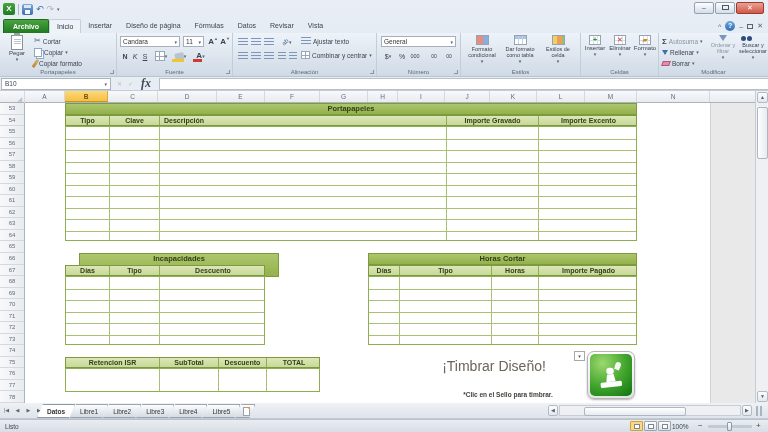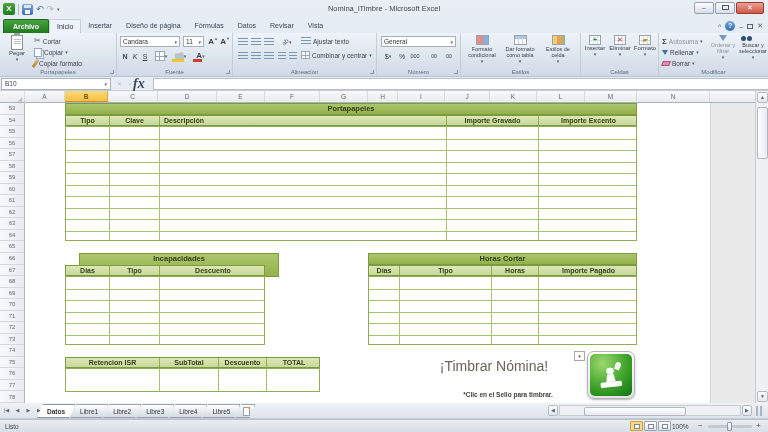--- a/index.html
+++ b/index.html
@@ -83,21 +83,21 @@
   .ieras{width:8px;height:5px;background:#e48ba8;border:1px solid #b2587e;transform:skewX(-20deg)}
   .ifunnel{width:0;height:0;border-left:4px solid transparent;border-right:4px solid transparent;border-top:6px solid #7b96b8;margin:0 auto}
   .ibino{width:5px;height:5px;border-radius:50%;background:#2f4d7c;box-shadow:6px 0 0 #2f4d7c;margin:1px auto 0 2px}
   .two{line-height:6px;margin-top:1px}
 
   
   .fbar{position:absolute;left:0;top:77px;width:768px;height:14px;background:#e8edf3;border-bottom:1px solid #c3ccd8;display:flex;align-items:center}
   .namebox{width:110px;height:12px;margin-left:1px;background:#fff;border:1px solid #aab3c0;font-size:6.5px;
            display:flex;align-items:center;justify-content:space-between;padding:0 3px}
   .fb-sym{font-size:6px;color:#b3bcc7;margin-left:6px}
-  .fb-fx{font-family:"Liberation Serif","DejaVu Serif",serif;font-style:italic;font-weight:bold;font-size:14px;color:#3c4a5a;}
+  .fb-fx{font-family:"Liberation Serif","DejaVu Serif",serif;font-style:italic;font-weight:bold;font-size:12px;color:#3c4a5a;margin-left:8px}
   .fb-input{flex:1;height:12px;background:#fff;border:1px solid #b6bfca;border-right:none;margin-left:8px}
 
   
   .colhead{position:absolute;left:0;top:91px;width:755px;height:12px;background:linear-gradient(#f8f9fb,#e8ebef);border-bottom:1px solid #aab3bf}
   .corner{position:absolute;left:0;top:0;width:25px;height:12px;border-right:1px solid #d5d9df}
   .corner span{position:absolute;right:2px;bottom:1px;font-size:6px;color:#b9c1ca;line-height:6px}
   .col{position:absolute;top:0;height:11px;border-right:1px solid #d5d9df;font-size:6.5px;color:#5e6c7d;text-align:center;line-height:11px}
   .col.sel{background:linear-gradient(#fdd976,#f6bf47);color:#6b5312;font-weight:bold;border-right-color:#d8a93c;border-bottom:1px solid #c9931f}
   .sheet{position:absolute;left:0;top:103px;width:755px;height:300px;background:#fff;overflow:hidden}
   .rownums{position:absolute;left:0;top:0;width:25px;height:300px;background:linear-gradient(90deg,#f8f9fb,#e8ebef);border-right:1px solid #aab3bf}
@@ -171,21 +171,20 @@
 
   <div class="titlebar">
     <div class="qat">
       <span class="xlogo">X</span>
       <span class="qsep"></span>
       <span class="isave"></span>
       <span class="qbtn">↶</span>
       <span class="qbtn dis">↷</span>
       <span class="qdd">▾</span>
     </div>
-    <div class="title">Nomina_iTimbre - Microsoft Excel</div>
     <div class="winbtns">
       <div class="wbtn">–</div>
       <div class="wbtn"><span class="maxg"></span></div>
       <div class="wbtn close">✕</div>
     </div>
   </div>
 
   <div class="tabrow">
     <div class="ftab">Archivo</div>
     <div id="rtabs" style="display:flex">
@@ -515,21 +514,21 @@
           <div class="thc" style="left: 93px; width: 59px;">SubTotal</div>
           <div class="thc" style="left: 152px; width: 48px;">Descuento</div>
           <div class="thc" style="left: 200px; width: 55px;">TOTAL</div>
         </div>
         <div class="tb" style="left: 65px; top: 265.44px; width: 255px; height: 23.08px;">
           <div class="vl" style="left: 93px;"></div>
           <div class="vl" style="left: 152px;"></div>
           <div class="vl" style="left: 200px;"></div>
         </div>
       </div>
-    <div class="tmb-text">¡Timbrar Nómina!</div>
+    <div class="tmb-text">¡Timbrar Diseño!</div>
     <div class="tmb-note">*Clic en el Sello para timbrar.</div>
     <div class="tmb-dd"><span>▾</span></div>
     <div class="tmb-btn">
       <div class="tmb-green">
         <svg viewBox="0 0 24 24" width="32" height="32">
           <g fill="#ffffff">
             <rect x="3.5" y="17" width="16" height="4" rx="1"></rect>
             <path d="M8 17 L15 17 L14 11.5 L9 11.5 Z"></path>
             <rect x="8.8" y="6.5" width="5.6" height="5" rx="2.4"></rect>
             <path d="M16.2 4.2 a2.1 2.1 0 0 1 3.8 1.8 l-1.8 3.2 -3.4-1.6 z" opacity="0.92"></path>

